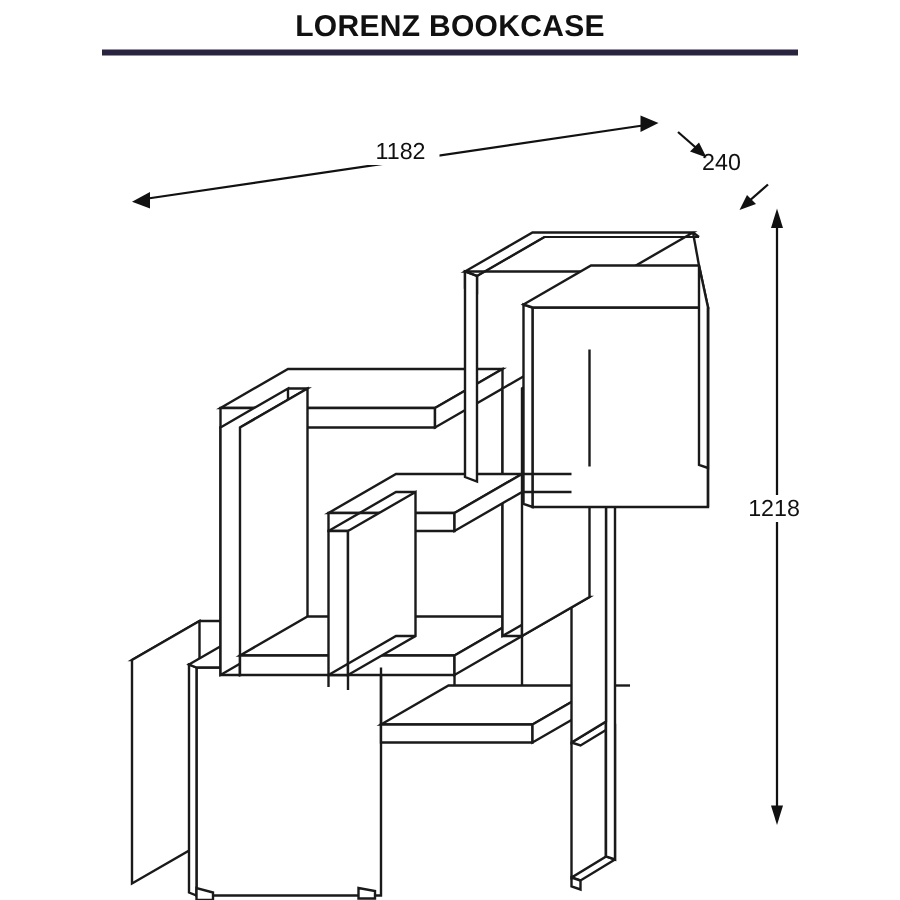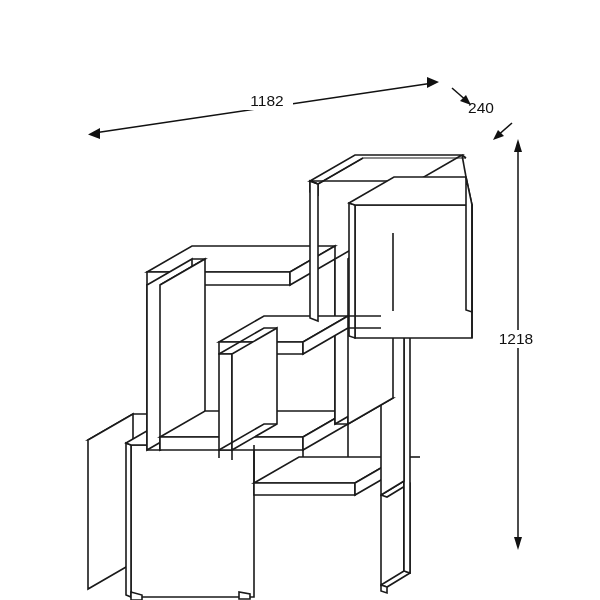--- a/index.html
+++ b/index.html
@@ -89,20 +89,24 @@
     font-size: 15.5px;
     fill: #111111;
     font-weight: normal;
   }
 </style>
 </head>
 <body>
 
 <div id="page">
 
+  <div class="title-bar">
+    <div class="title-text">LORENZ BOOKCASE</div>
+    <div class="title-rule"></div>
+  </div>
 
   <div class="drawing">
     <svg width="600" height="560" viewBox="0 0 600 560" xmlns="http://www.w3.org/2000/svg">
 
       <g>
         <path class="dim-line" d="M 94 93 L 433 43"></path>
         <polygon class="dim-arrow" points="88,94.5 100,88 100,99"></polygon>
         <polygon class="dim-arrow" points="439,42 427,37 427,48"></polygon>
         <rect x="241" y="52" width="52" height="18" fill="#ffffff"></rect>
         <text class="dim-text" x="267" y="66" text-anchor="middle">1182</text>

